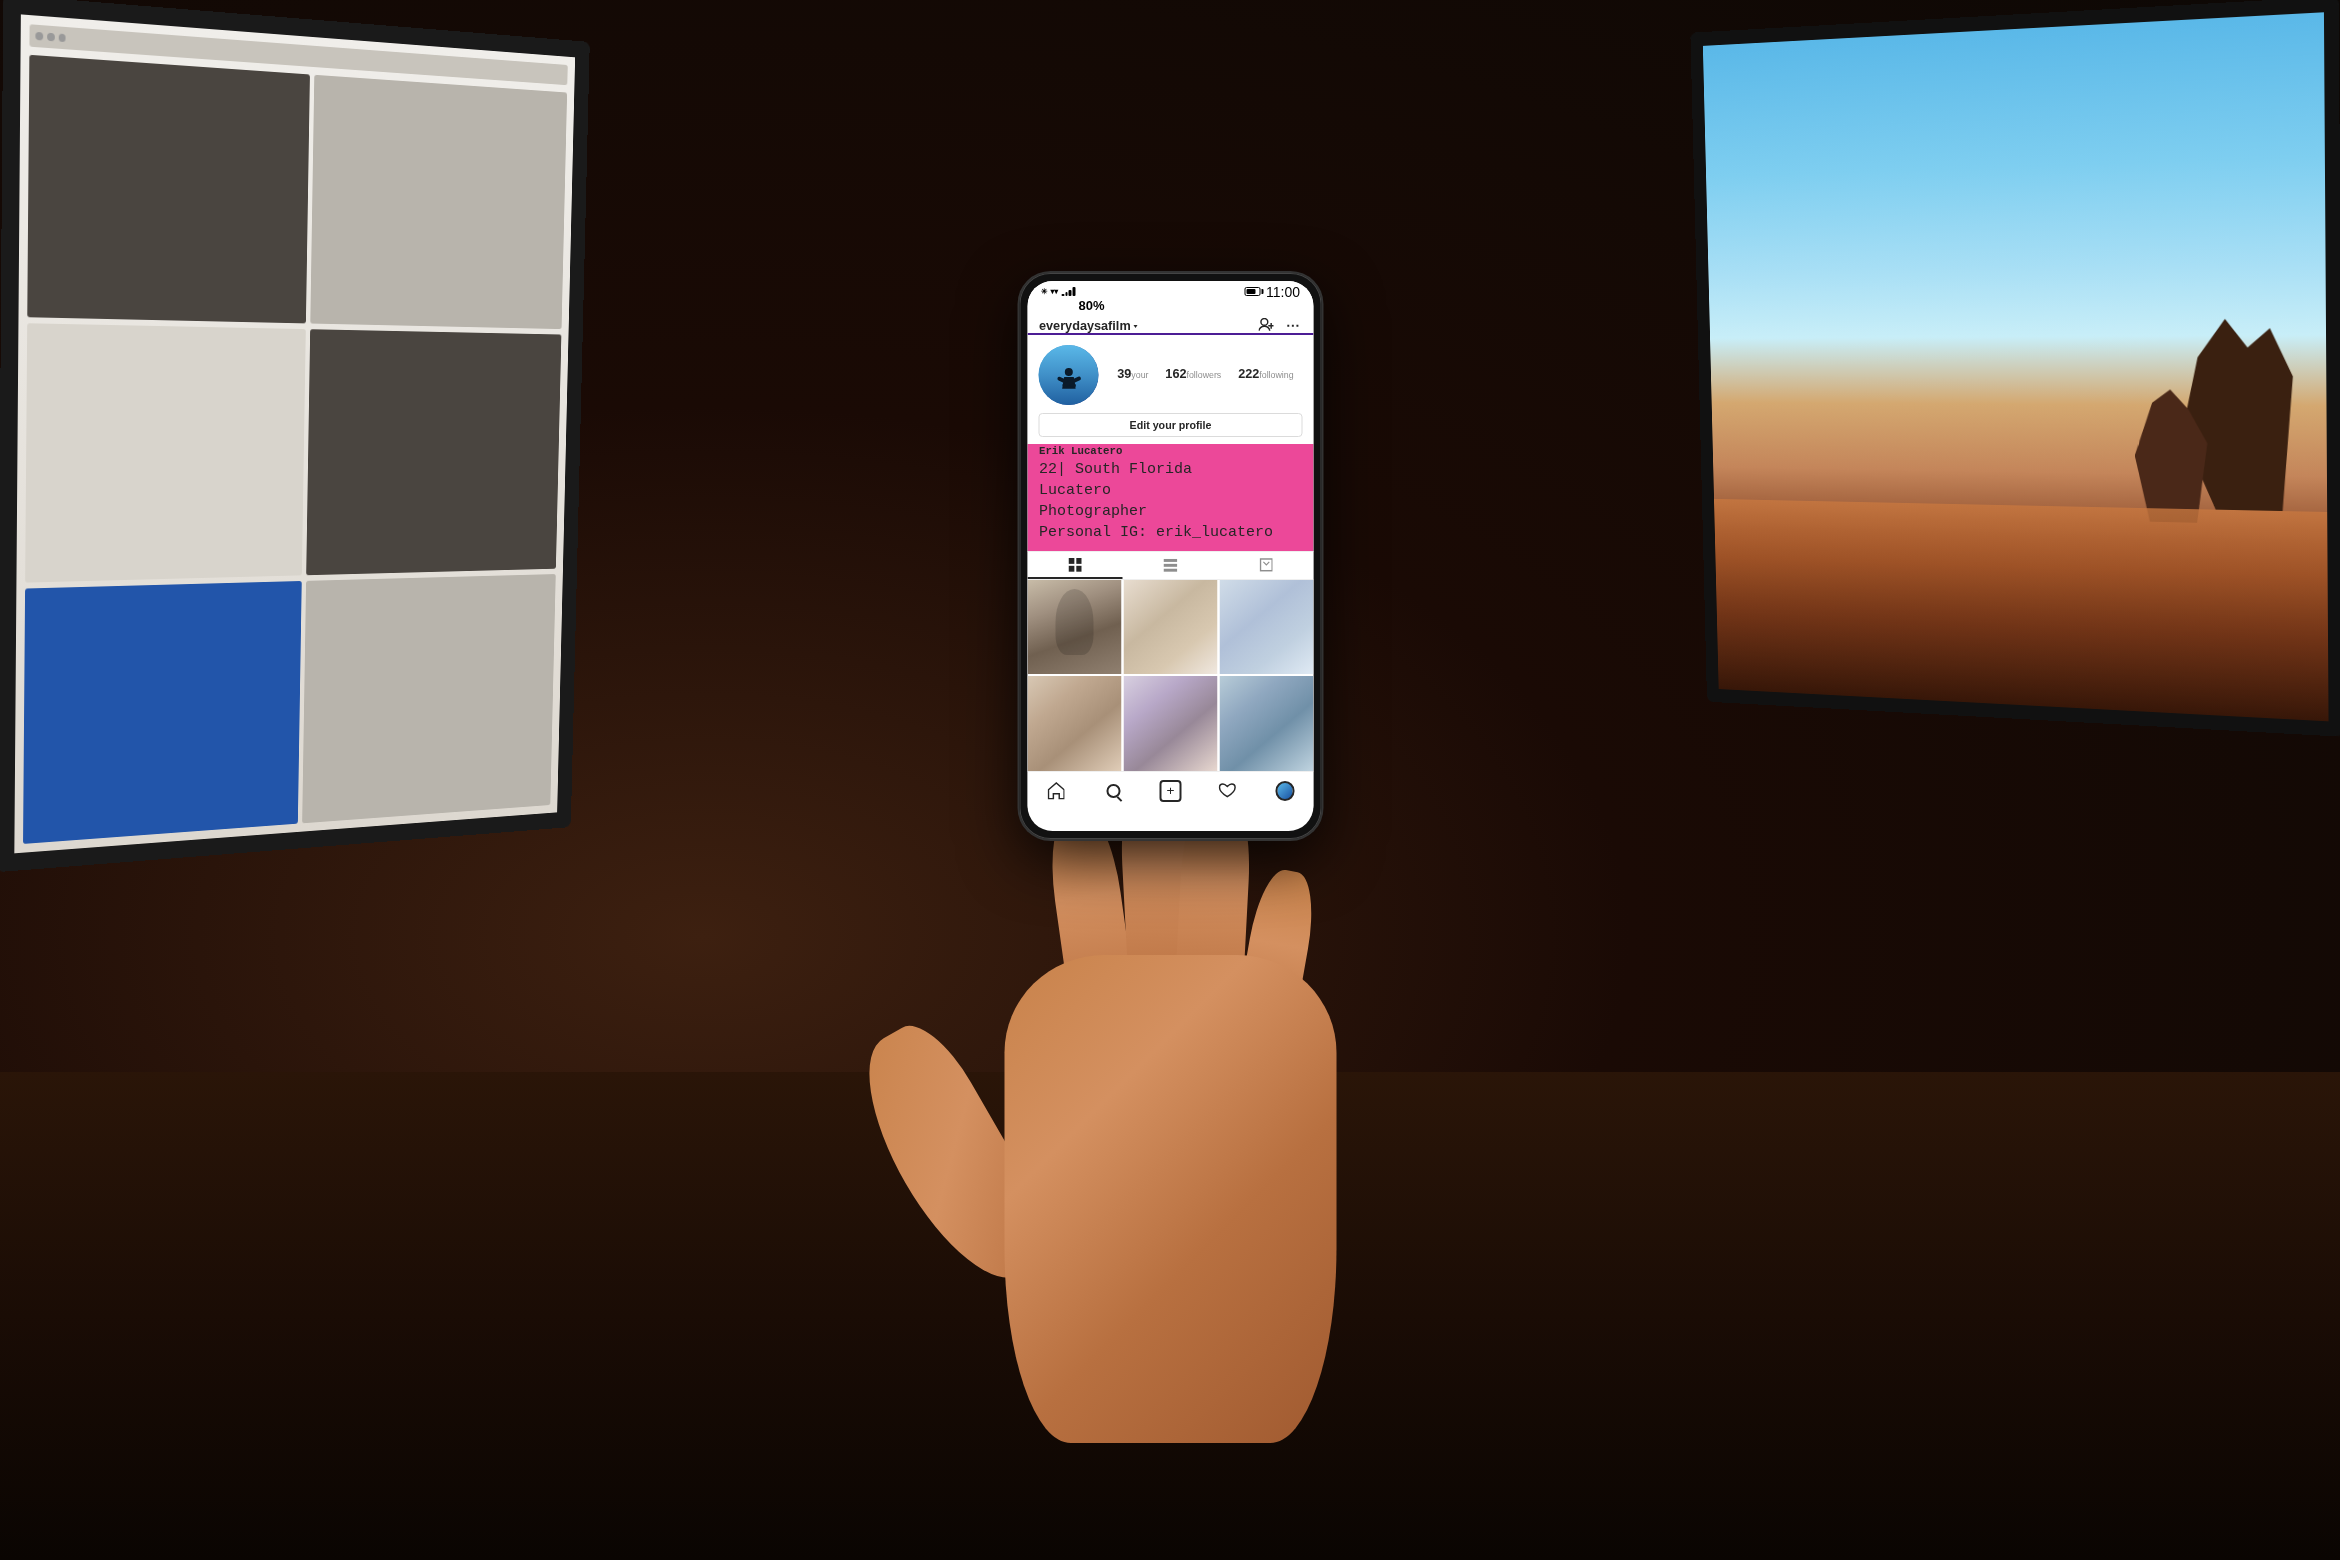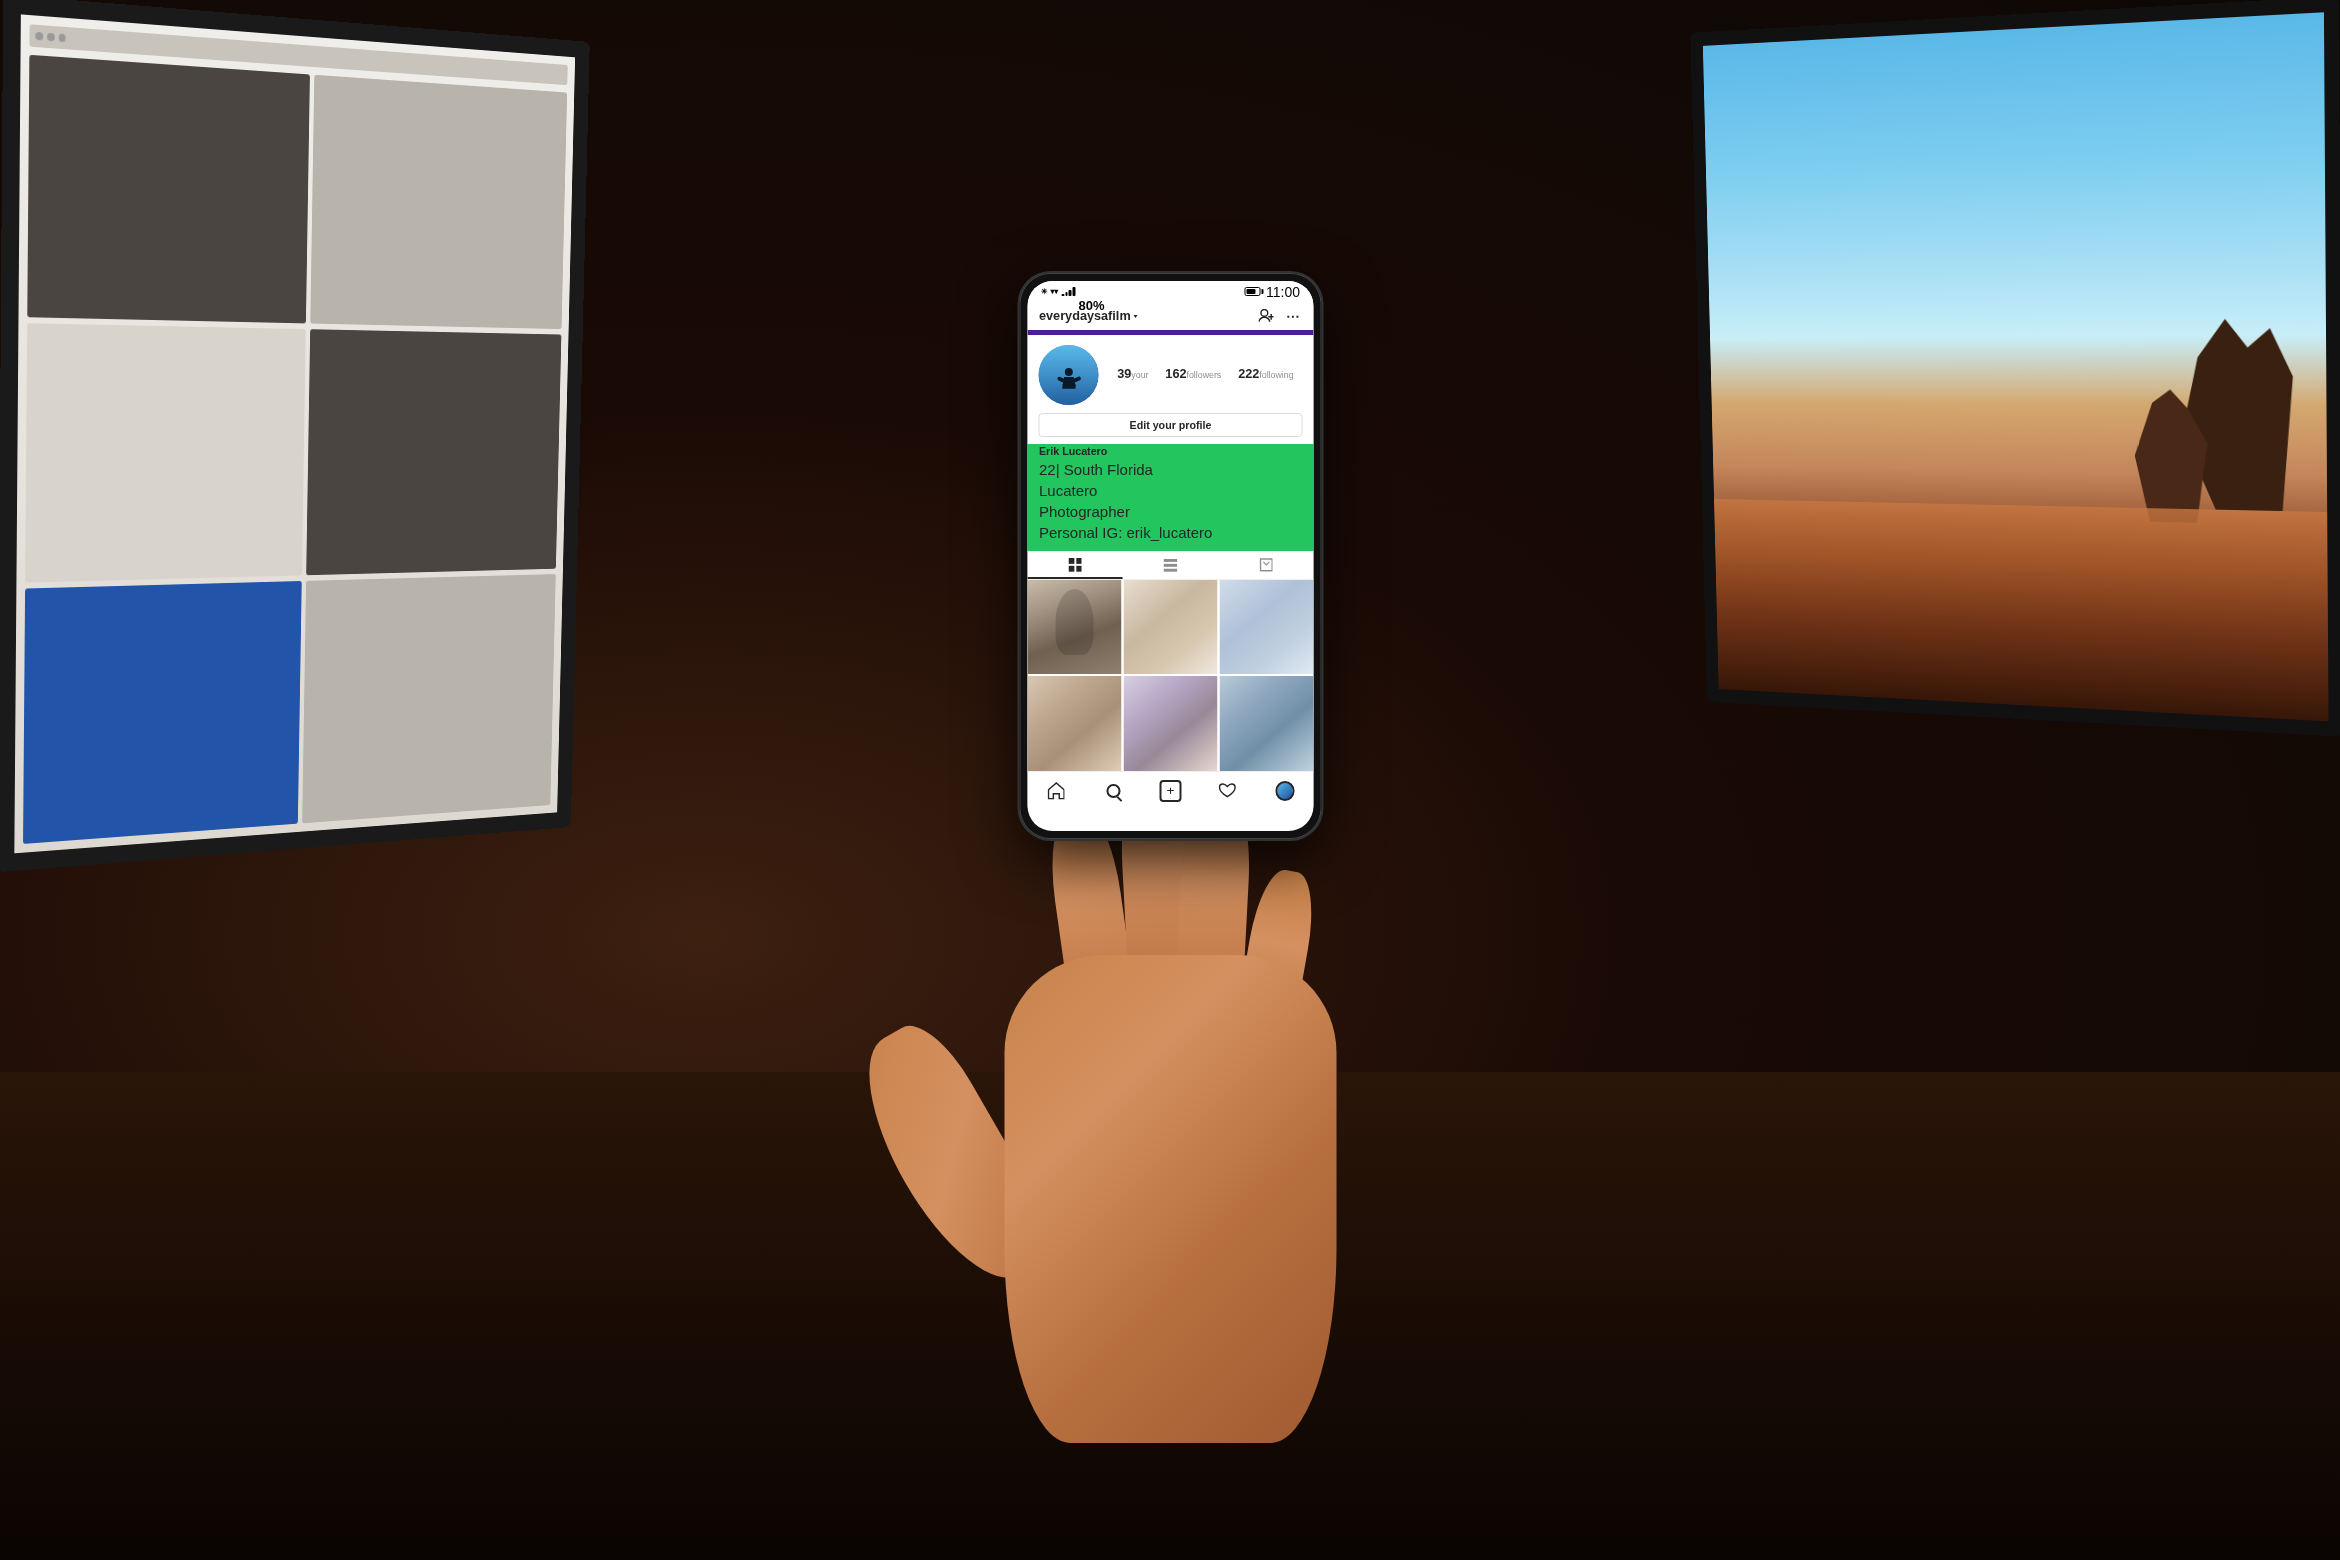--- a/index.html
+++ b/index.html
@@ -244,24 +244,24 @@
       color: #000;
     }
     .status-left { display: flex; align-items: center; gap: 2.9px; }
     .status-right { display: flex; align-items: center; gap: 2.9px; font-size: 7.8px; }
 
     
     .ig-nav {
       height: 33px;
       background: #fff;
       display: flex;
-      align-items: center;
+      align-items: flex-end;
       justify-content: space-between;
       padding: 0 11.7px;
-      border-bottom: 5px solid #4c1d95;
+      border-bottom: 2px solid #4c1d95;
     }
     .ig-username {
       font-size: 12.7px;
       font-weight: 600;
       color: #262626;
       display: flex;
       align-items: center;
       gap: 2.9px;
     }
     .ig-nav-icons {
@@ -338,21 +338,22 @@
       font-weight: 600;
       color: #262626;
       background: #fff;
       margin-top: 3.9px;
       cursor: pointer;
     }
 
     
     .bio-section {
       padding: 0 11.7px 7.8px;
-      background: #22c55e;
+      background: #ec4899;
+      font-family: Liberation Mono, monospace;
     }
     .bio-name {
       font-size: 10.7px;
       font-weight: 700;
       color: #262626;
       line-height: 1.4;
     }
     .bio-text {
       font-size: 15px;
       color: #262626;

